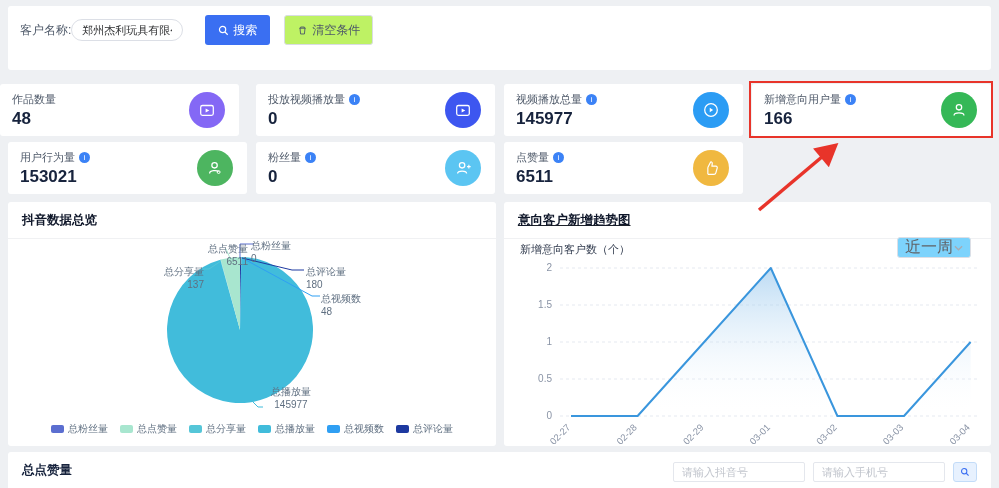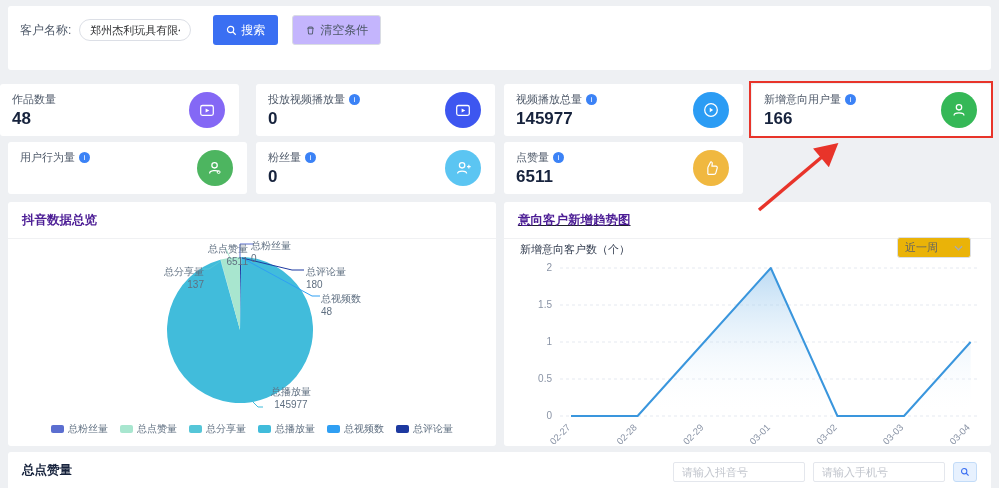--- a/index.html
+++ b/index.html
@@ -9,68 +9,68 @@
     background:#eef0f3;
     font-family:"Liberation Sans","DejaVu Sans",sans-serif;
     color:#1d2129;
   }
   .card { position:absolute; background:#fff; border-radius:3px; }
 
   
   .topbar { left:8px; top:6px; width:983px; height:64px; }
   .topbar h1 { font-size:14px; font-weight:bold; color:#17233d; padding:10px 0 0 12px; }
   .filter-row { display:flex; align-items:center; margin:9px 0 0 12px; }
-  .filter-label { font-size:12px; color:#4e5969; margin-right:8px; }
+  .filter-label { font-size:12px; color:#4e5969; }
   .customer-input {
     width:112px; height:22px; border:1px solid #dcdfe6; border-radius:12px;
     font-size:11px; color:#303133; padding:0 10px; outline:none; background:#fff;
     font-family:inherit;
   }
   .btn { display:inline-flex; align-items:center; gap:4px; height:30px; padding:0 12px;
     border-radius:3px; font-size:12px; cursor:pointer; border:1px solid transparent; }
   .btn-primary { background:#3a6ff2; color:#fff; margin-left:22px; }
-  .btn-plain { background:#c4b5fd; color:#4e5969; border-color:#d9dce3; margin-left:14px; }
+  .btn-plain { background:#bef264; color:#4e5969; border-color:#d9dce3; margin-left:14px; }
 
   
   .stat { width:239px; height:52px; padding:8px 12px; }
   .stat-title { display:flex; align-items:center; gap:4px; font-size:11px; color:#4e5969; }
   .stat-value { font-size:17px; font-weight:bold; color:#17233d; margin-top:2px; }
   .stat-icon { position:absolute; right:14px; top:50%; transform:translateY(-50%);
     width:36px; height:36px; border-radius:50%; display:flex; align-items:center; justify-content:center; }
   .info-dot { display:inline-flex; width:11px; height:11px; border-radius:50%; background:#3b82f6;
     color:#fff; font-size:8px; line-height:11px; align-items:center; justify-content:center; font-style:normal; }
 
   
   .hl-box { position:absolute; left:749px; top:81px; width:244px; height:57px;
     border:2px solid #e8342a; z-index:9; pointer-events:none; }
   .hl-arrow { position:absolute; left:745px; top:140px; width:100px; height:75px; z-index:9; pointer-events:none; }
 
   
-  .panel-title { font-size:12.5px; font-weight:bold; color:#4c1d95;
+  .panel-title { font-size:12.5px; font-weight:bold; color:#0f172a;
     padding:10px 14px 9px 14px; border-bottom:1px solid #f0f1f3; }
   .panel-douyin { left:8px; top:202px; width:488px; height:244px; }
   .panel-trend  { left:504px; top:202px; width:487px; height:244px;text-decoration:underline; }
   .pie-svg { position:absolute; left:0; top:34px; }
   .pie-label { position:absolute; font-size:10px; color:#5f6f81; line-height:13px; }
   .pl-dianzan { left:150px; top:40px; width:90px; text-align:right; }
   .pl-fensi   { left:243px; top:37px; width:70px; text-align:left; }
   .pl-pinglun { left:298px; top:63px; width:80px; }
   .pl-shipin  { left:313px; top:90px; width:80px; }
   .pl-fenxiang{ left:111px; top:63px; width:85px; text-align:right; }
   .pl-bofang  { left:238px; top:183px; width:90px; text-align:center; }
   .pie-legend { position:absolute; left:0; bottom:10px; width:100%;
     display:flex; justify-content:center; gap:12px; }
   .leg-item { display:flex; align-items:center; gap:4px; font-size:10px; color:#5f6f81; cursor:pointer; }
   .leg-sw { width:13px; height:8px; border-radius:2px; display:inline-block; }
 
   .trend-sub { position:absolute; left:16px; top:40px; font-size:11px; color:#303a4d; }
   .range-select { position:absolute; right:20px; top:35px; width:74px; height:21px;
-    border:1px solid #dcdfe6; border-radius:3px; background:#eab308;
+    border:1px solid #dcdfe6; border-radius:3px; background:#7dd3fc;
     display:flex; align-items:center; justify-content:space-between;
-    padding:0 7px; font-size:11px; color:#606266; cursor:pointer; }
+    padding:0 7px; font-size:16px; color:#606266; cursor:pointer; }
   .line-svg { position:absolute; left:4px; top:58px; }
 
   
   .bottombar { left:8px; top:452px; width:983px; height:44px;
     display:flex; align-items:flex-start; justify-content:space-between; padding:10px 14px 0 14px; }
   .bottom-title { font-size:12.5px; font-weight:bold; color:#17233d; }
   .bottom-controls { display:flex; align-items:center; gap:8px; }
   .mini-input { width:132px; height:20px; border:1px solid #e4e7ed; border-radius:2px;
     font-size:11px; padding:0 8px; color:#303133; outline:none; font-family:inherit; }
   .mini-input::placeholder, .customer-input::placeholder { color:#c0c4cc; }
@@ -149,20 +149,21 @@
         <circle cx="10" cy="7" r="3" fill="none" stroke="#fff" stroke-width="1.4"></circle>
         <path d="M4.5 16 C4.5 12.3 15.5 12.3 15.5 16" fill="none" stroke="#fff" stroke-width="1.4"></path>
       </svg>
   </div>
 </div>
 <div class="card stat" style="left:8px; top:142px;">
   <div class="stat-title">
       <span>用户行为量</span>
       <i class="info-dot">i</i>
     </div>
+  <div class="stat-value">153021</div>
   <div class="stat-icon" style="background: rgb(77, 181, 96);">
     <svg width="18" height="18" viewBox="0 0 20 20">
         <circle cx="9.5" cy="7" r="3" fill="none" stroke="#fff" stroke-width="1.4"></circle>
         <path d="M4 16 C4 12.5 12 12.2 14 14" fill="none" stroke="#fff" stroke-width="1.4"></path>
         <circle cx="14" cy="14.5" r="1.6" fill="none" stroke="#fff" stroke-width="1.1"></circle>
       </svg>
   </div>
 </div>
 <div class="card stat" style="left:256px; top:142px;">
   <div class="stat-title">

